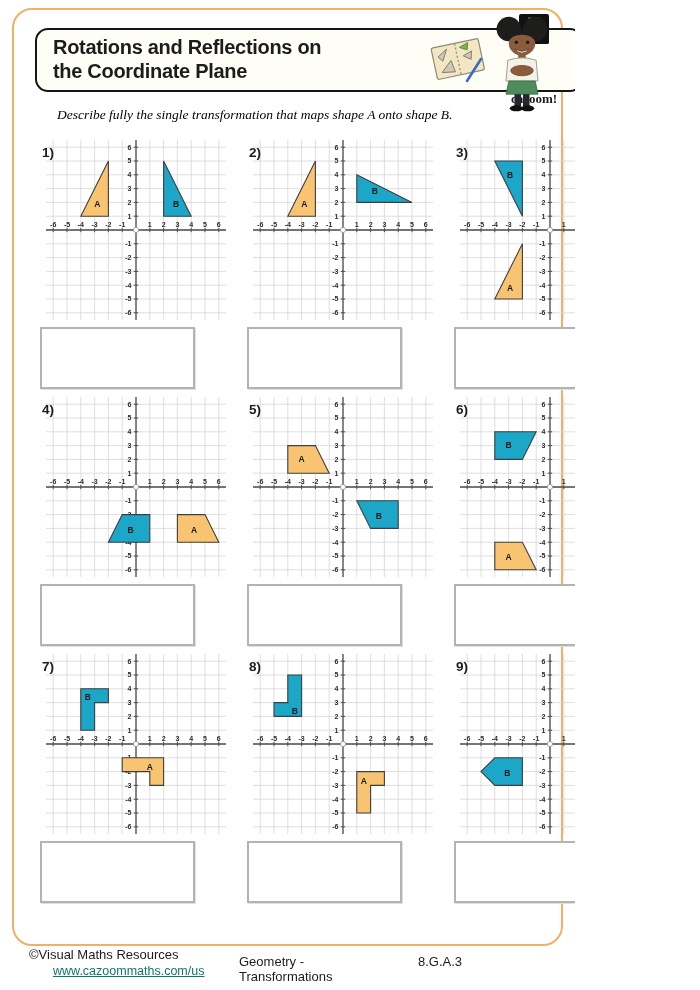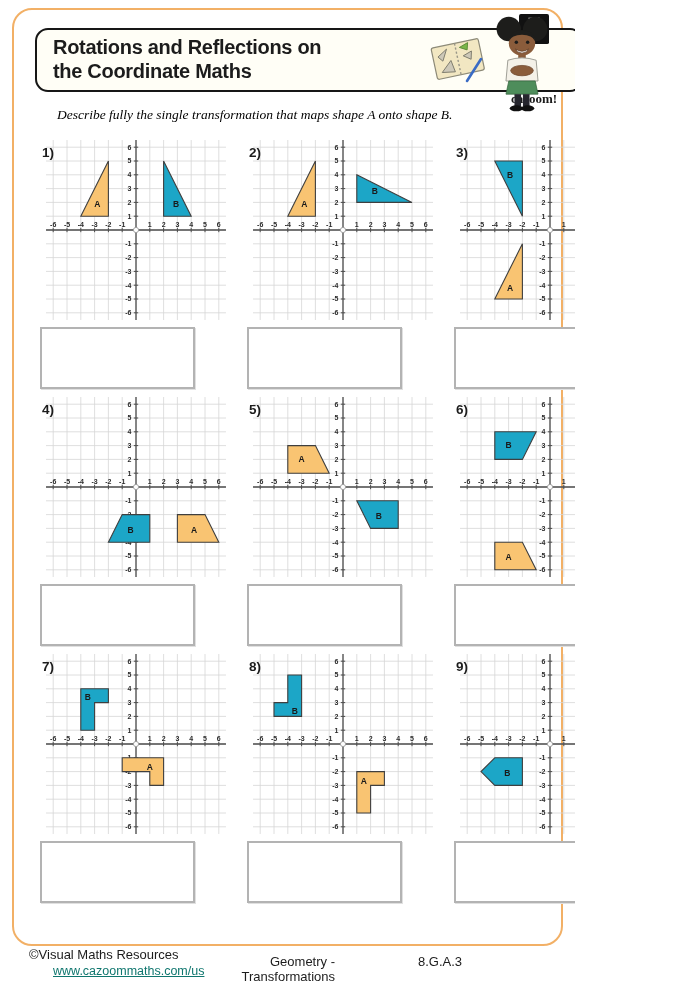--- a/index.html
+++ b/index.html
@@ -30,33 +30,33 @@
   .grid-svg{display:block;}
   .tick{font:700 7px "Liberation Sans",sans-serif;fill:#2b2b2b;}
   .shape-label{font:700 8.5px "Liberation Sans",sans-serif;fill:#1a1a1a;}
   .answer-box{width:151px;height:58px;background:#fff;border:2px solid #b3b3b3;
         box-shadow:1px 1px 0 #e0e0e0;margin-top:7px;}
   .answer-box.wide{width:178px;}
   
   .footer{position:absolute;left:29px;right:30px;bottom:6px;display:flex;align-items:flex-start;}
   .f-left{width:210px;font-size:13px;line-height:1.25;}
   .f-link{color:#0f766e;text-decoration:underline;font-size:12.5px;margin-left:24px;}
-  .f-center{flex:1;text-align:right;font-size:13px;padding-top:7px;}
+  .f-center{flex:1;text-align:left;font-size:13px;padding-top:7px;}
   .f-right{width:210px;text-align:center;font-size:13px;padding-top:7px;}
 </style>
 </head>
 <body>
 
 <div id="page">
   <div class="page-border"></div>
 
   <div class="header-box">
     <div class="title">
       <div>Rotations and Reflections on</div>
-      <div>the Coordinate Maths</div>
+      <div>the Coordinate Plane</div>
     </div>
     <div class="header-spacer"></div>
     <svg class="notebook" viewBox="0 0 62 54">
       <g transform="rotate(-12 31 27)">
         <rect x="7" y="10" width="48" height="32" rx="2" fill="#F2E7C2" stroke="#8d8a78" stroke-width="1.2"></rect>
         <line x1="31" y1="10" x2="31" y2="42" stroke="#9a9788" stroke-width="1.4" stroke-dasharray="2.2,2"></line>
         <polygon points="12,20 22,14 16,25" fill="#cdc8b8" stroke="#7c7a6c" stroke-width="0.9"></polygon>
         <polygon points="13,36 24,26 26,38" fill="#cdc8b8" stroke="#7c7a6c" stroke-width="0.9"></polygon>
         <polygon points="35,15 44,12 42,19" fill="#7ab648" stroke="#5b8c36" stroke-width="0.9"></polygon>
         <polygon points="37,24 46,21 44,29" fill="#cdc8b8" stroke="#7c7a6c" stroke-width="0.9"></polygon>

